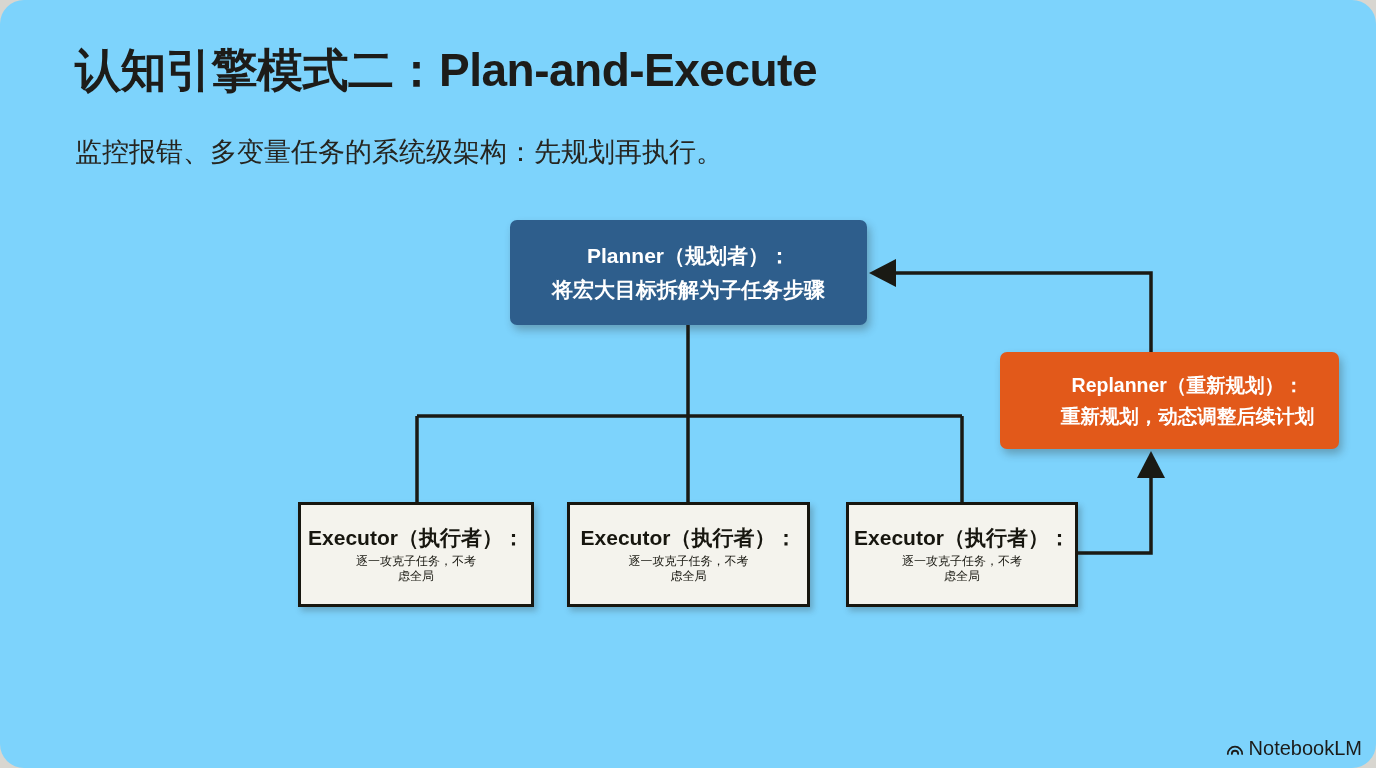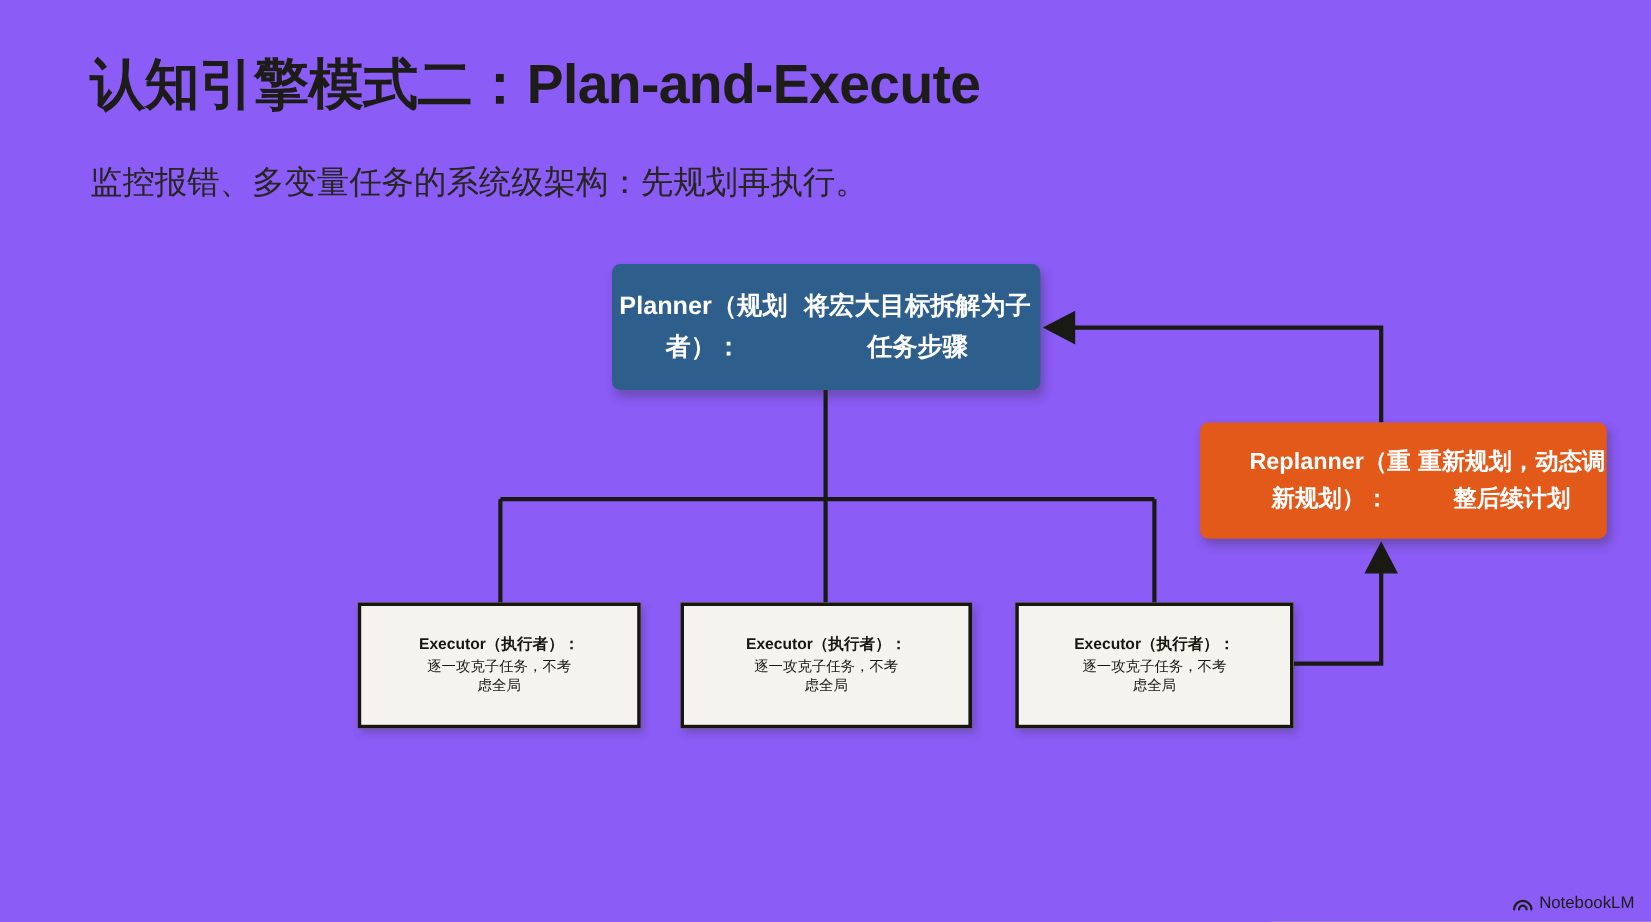--- a/index.html
+++ b/index.html
@@ -24,21 +24,21 @@
   }
   .slide-subtitle{
     position:absolute;left:75px;top:134px;margin:0;
     font-size:27px;font-weight:500;
     color:#262520;
   }
   .node{
     position:absolute;
     border-radius:7px;
     color:#ffffff;
-    display:flex;justify-content:center;align-items:center;
+    display:flex;flex-direction:column;justify-content:center;align-items:center;
     text-align:center;
     box-shadow:3px 5px 8px rgba(40,40,35,.30);
   }
   .node .node-title{font-weight:700;white-space:pre-line;}
   .node .node-desc{font-weight:700;white-space:pre-line;}
   .planner{
     left:510px;top:220px;width:357px;height:105px;
     background:#2e5e8c;
     font-size:21px;line-height:1.6;
   }
@@ -49,48 +49,48 @@
   }
   .executor{
     position:absolute;top:502px;height:105px;
     background:#f4f3ed;
     border:3px solid #17160f;
     box-sizing:border-box;
     display:flex;flex-direction:column;justify-content:center;align-items:center;
     text-align:center;color:#17160f;
     box-shadow:3px 4px 6px rgba(40,40,35,.25);
   }
-  .executor .exec-title{font-size:13px;font-weight:700;line-height:1.3;}
+  .executor .exec-title{font-size:21px;font-weight:700;line-height:1.3;}
   .executor .exec-desc{font-size:12px;font-weight:400;line-height:1.3;white-space:pre-line;margin-top:2px;}
   .exec-1{left:298px;width:236px;}
   .exec-2{left:567px;width:243px;}
   .exec-3{left:846px;width:232px;}
   .summary-box{
     position:absolute;left:400px;top:646px;width:575px;height:66px;
     background:#f6f5ef;
     border:1.5px solid #8f8e88;
     border-radius:9px;
     box-sizing:border-box;
     display:flex;justify-content:center;align-items:center;
     font-size:21px;color:#1c1b16;
     box-shadow:2px 3px 5px rgba(40,40,35,.18);
   }
   .summary-box .summary-label{font-weight:700;}
   .summary-box .summary-text{font-weight:400;}
   .watermark{
     position:absolute;right:14px;bottom:8px;
     display:flex;align-items:center;gap:5px;
-    color:#1c1c1a;font-size:14px;font-weight:500;
+    color:#1c1c1a;font-size:20px;font-weight:500;
   }
   .watermark svg{display:block;}
 </style>
 </head>
 <body>
 
-<div class="slide" style="background: #8b5cf6;">
+<div class="slide" style="background: #7dd3fc; border-radius: 24px;">
 
   <svg class="connectors" viewBox="0 0 1376 768" xmlns="http://www.w3.org/2000/svg">
 
     <path class="conn" d="M688 325 V 503" fill="none" stroke-width="3.5" stroke="#1a1a14"></path>
 
     <path class="conn" d="M417 416 H 962" fill="none" stroke-width="3.5" stroke="#1a1a14"></path>
 
     <path class="conn" d="M417 416 V 503" fill="none" stroke-width="3.5" stroke="#1a1a14"></path>
     <path class="conn" d="M962 416 V 503" fill="none" stroke-width="3.5" stroke="#1a1a14"></path>
 

